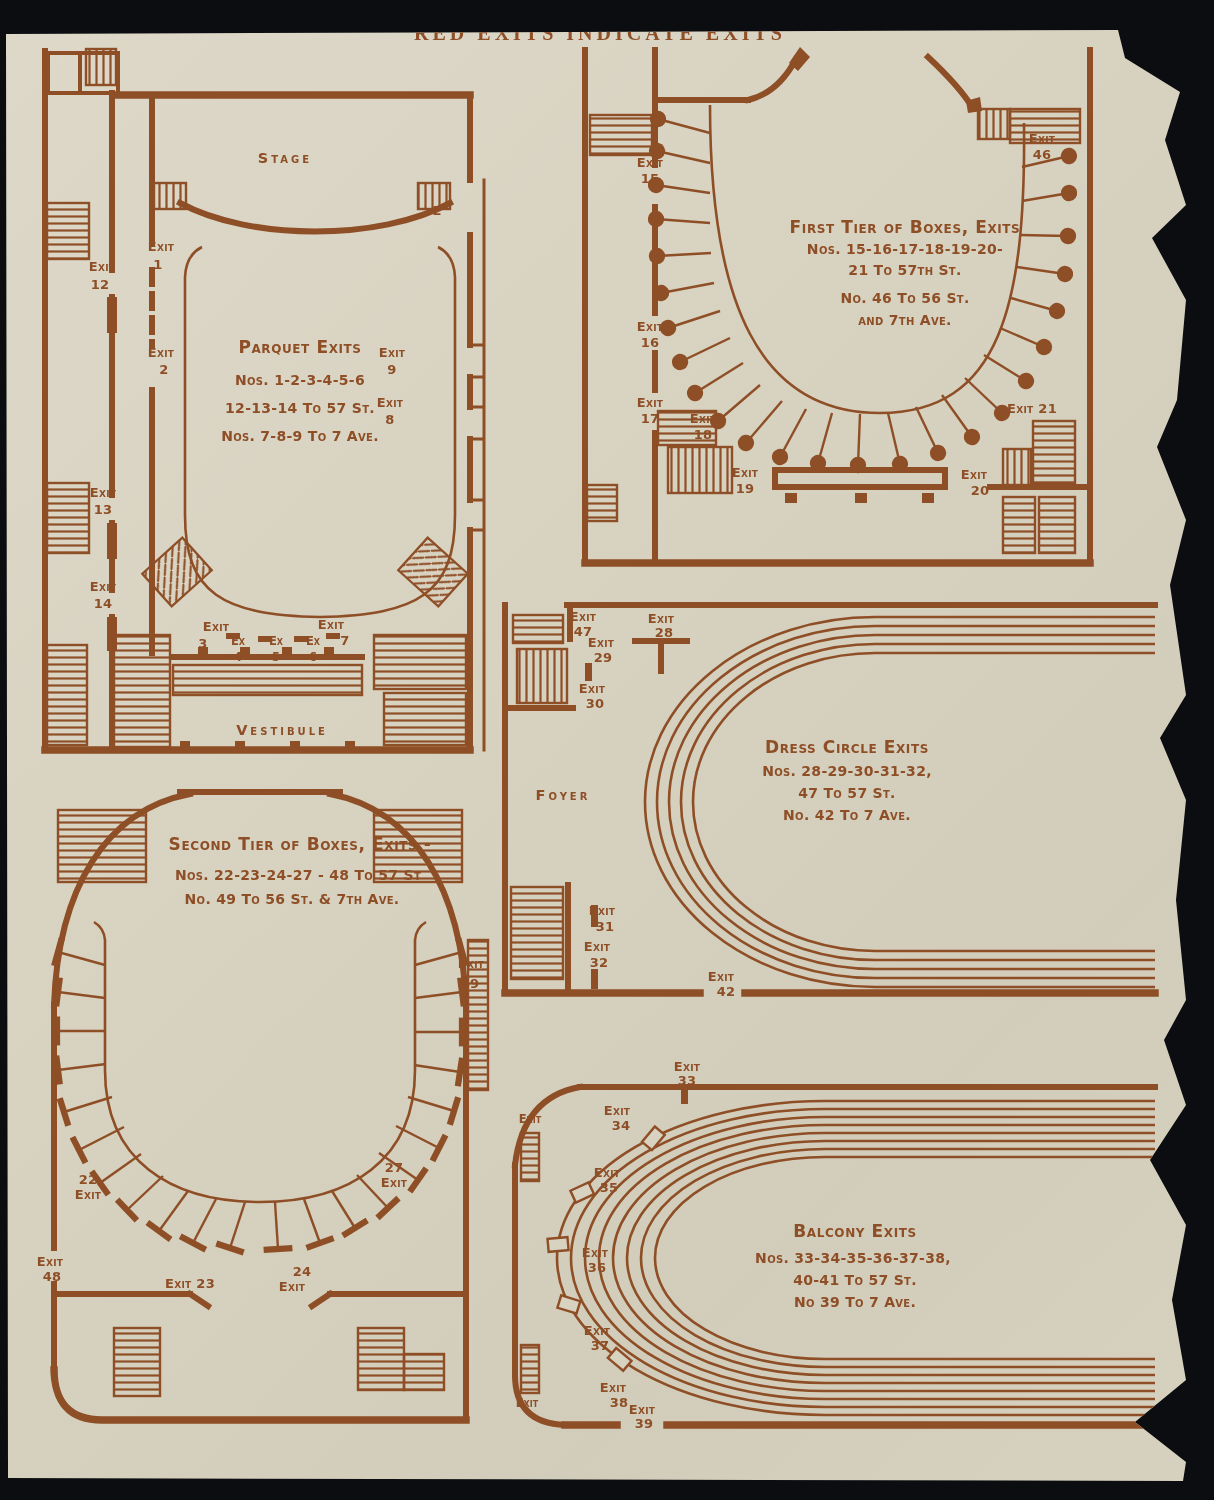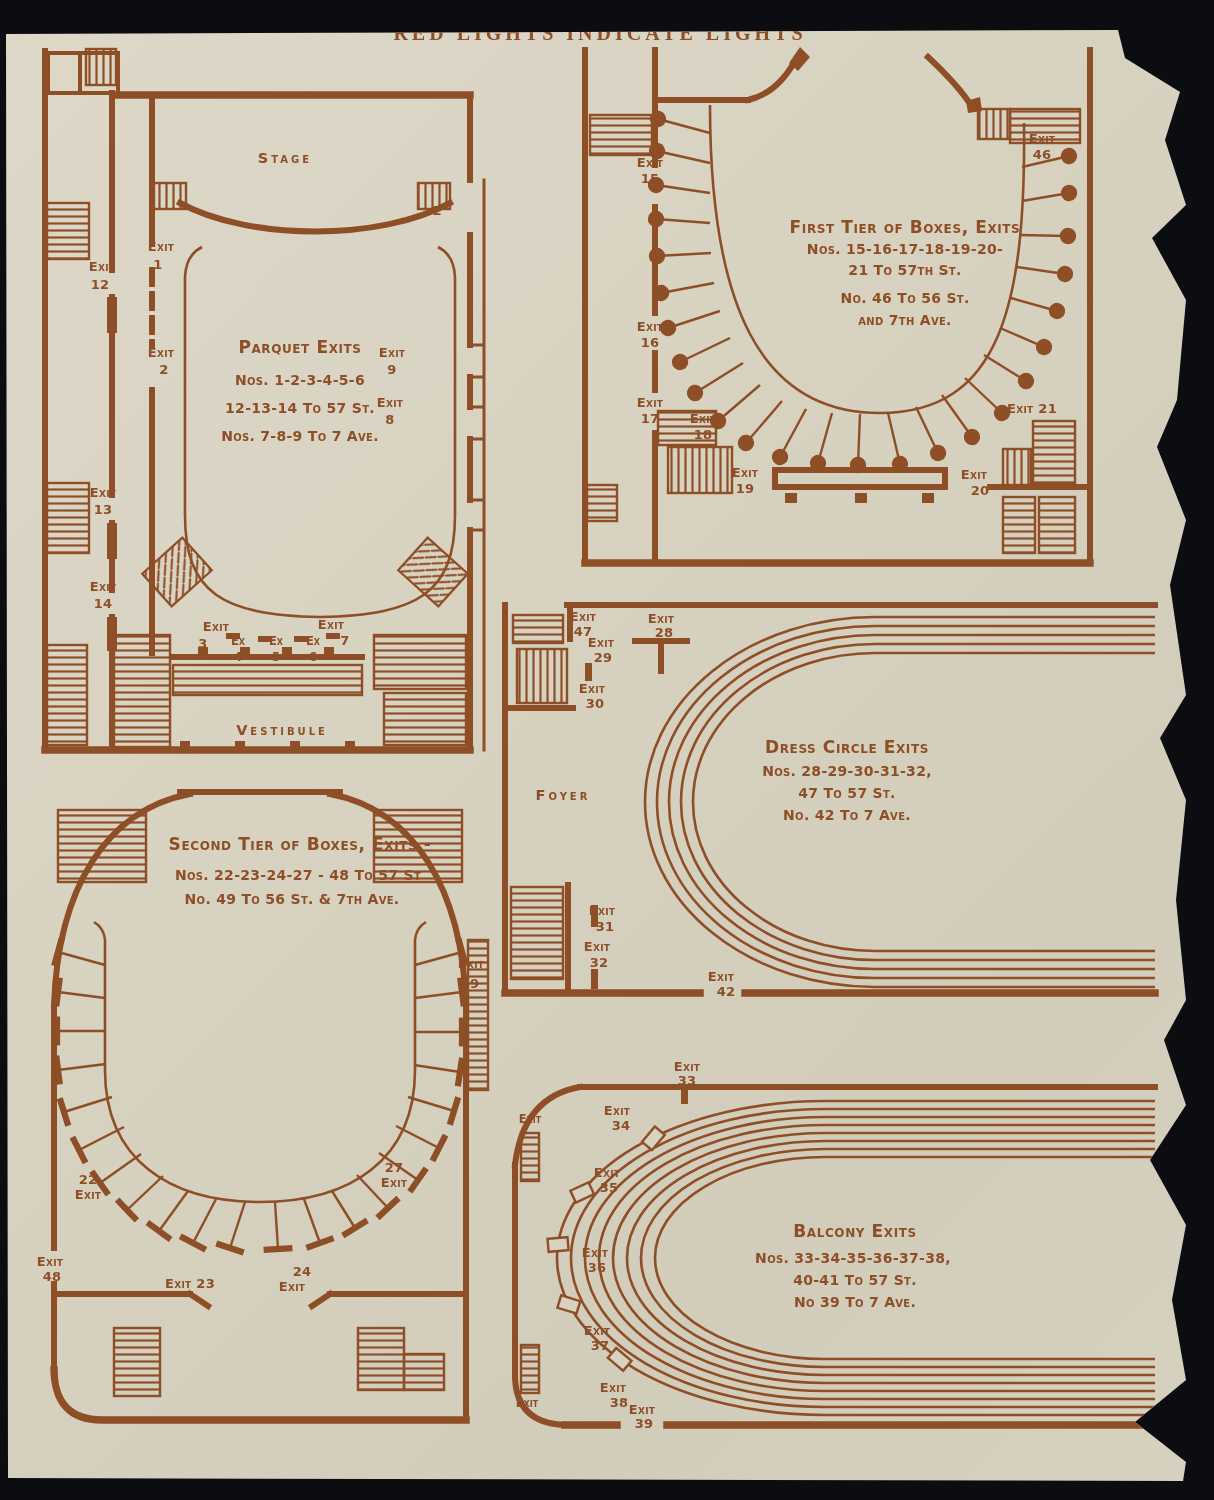--- a/index.html
+++ b/index.html
@@ -52,21 +52,21 @@
       <circle cx="4.5" cy="4.5" r="3.4" fill="#8e4e26"></circle>
       </marker>
     <marker id="tbar" markerWidth="10" markerHeight="14" refX="5" refY="7" orient="auto">
       <path d="M5,1V13" stroke="#8e4e26" stroke-width="2.6"></path>
       </marker>
   </defs>
 </svg>
 
 <div class="paper">
 
-  <div class="hdr">RED LIGHTS INDICATE LIGHTS</div>
+  <div class="hdr">RED EXITS INDICATE EXITS</div>
 
   <svg style="left:30px;top:45px" width="450" height="720" viewBox="0 0 450 720">
     <g>
       <path class="w w7" d="M85,50 H440"></path>
       <path class="w" d="M440,50 V135 M440,190 V300 M440,332 V362 M440,394 V455 M440,485 V705"></path>
       <path class="w w3" d="M454,135 V705 M440,300 H454 M440,332 H454 M440,362 H454 M440,394 H454 M440,455 H454 M440,485 H454"></path>
       <path class="w" d="M15,6 V705"></path>
       <path class="w w4" d="M18,8 H88 M18,8 V48 M88,8 V48 M50,8 V48 M18,48 H82"></path>
       <path class="w" d="M82,48 V225 M82,252 V450 M82,478 V545 M82,572 V705"></path>
       <rect class="fb" x="77" y="252" width="10" height="36"></rect>

